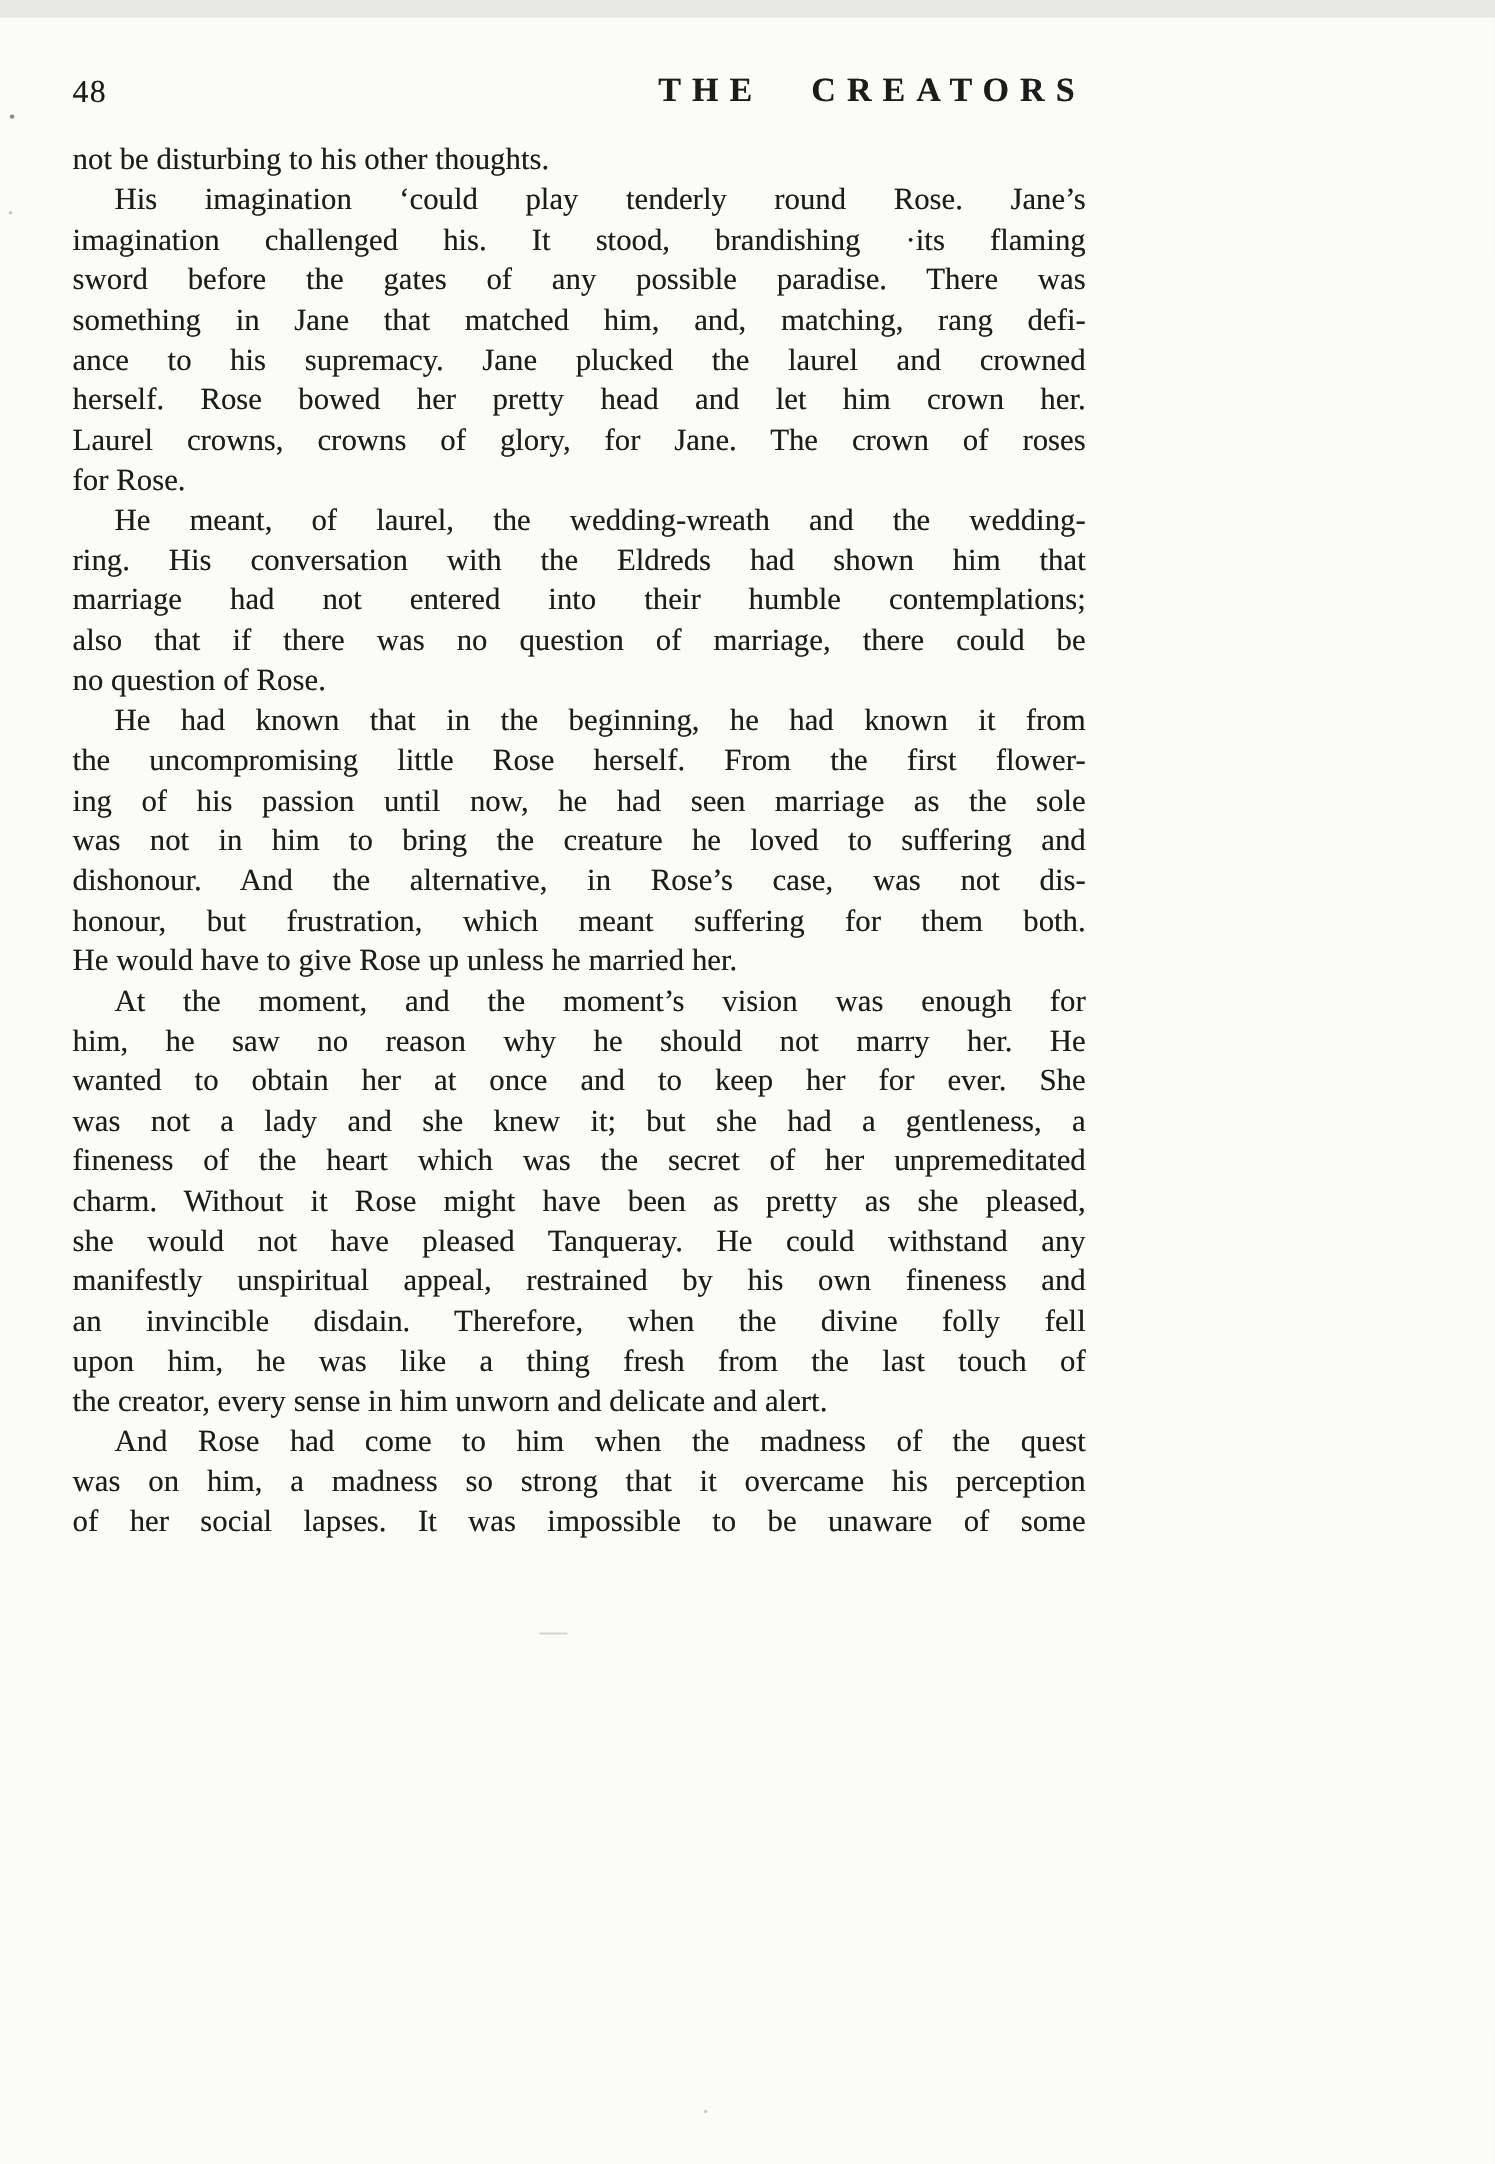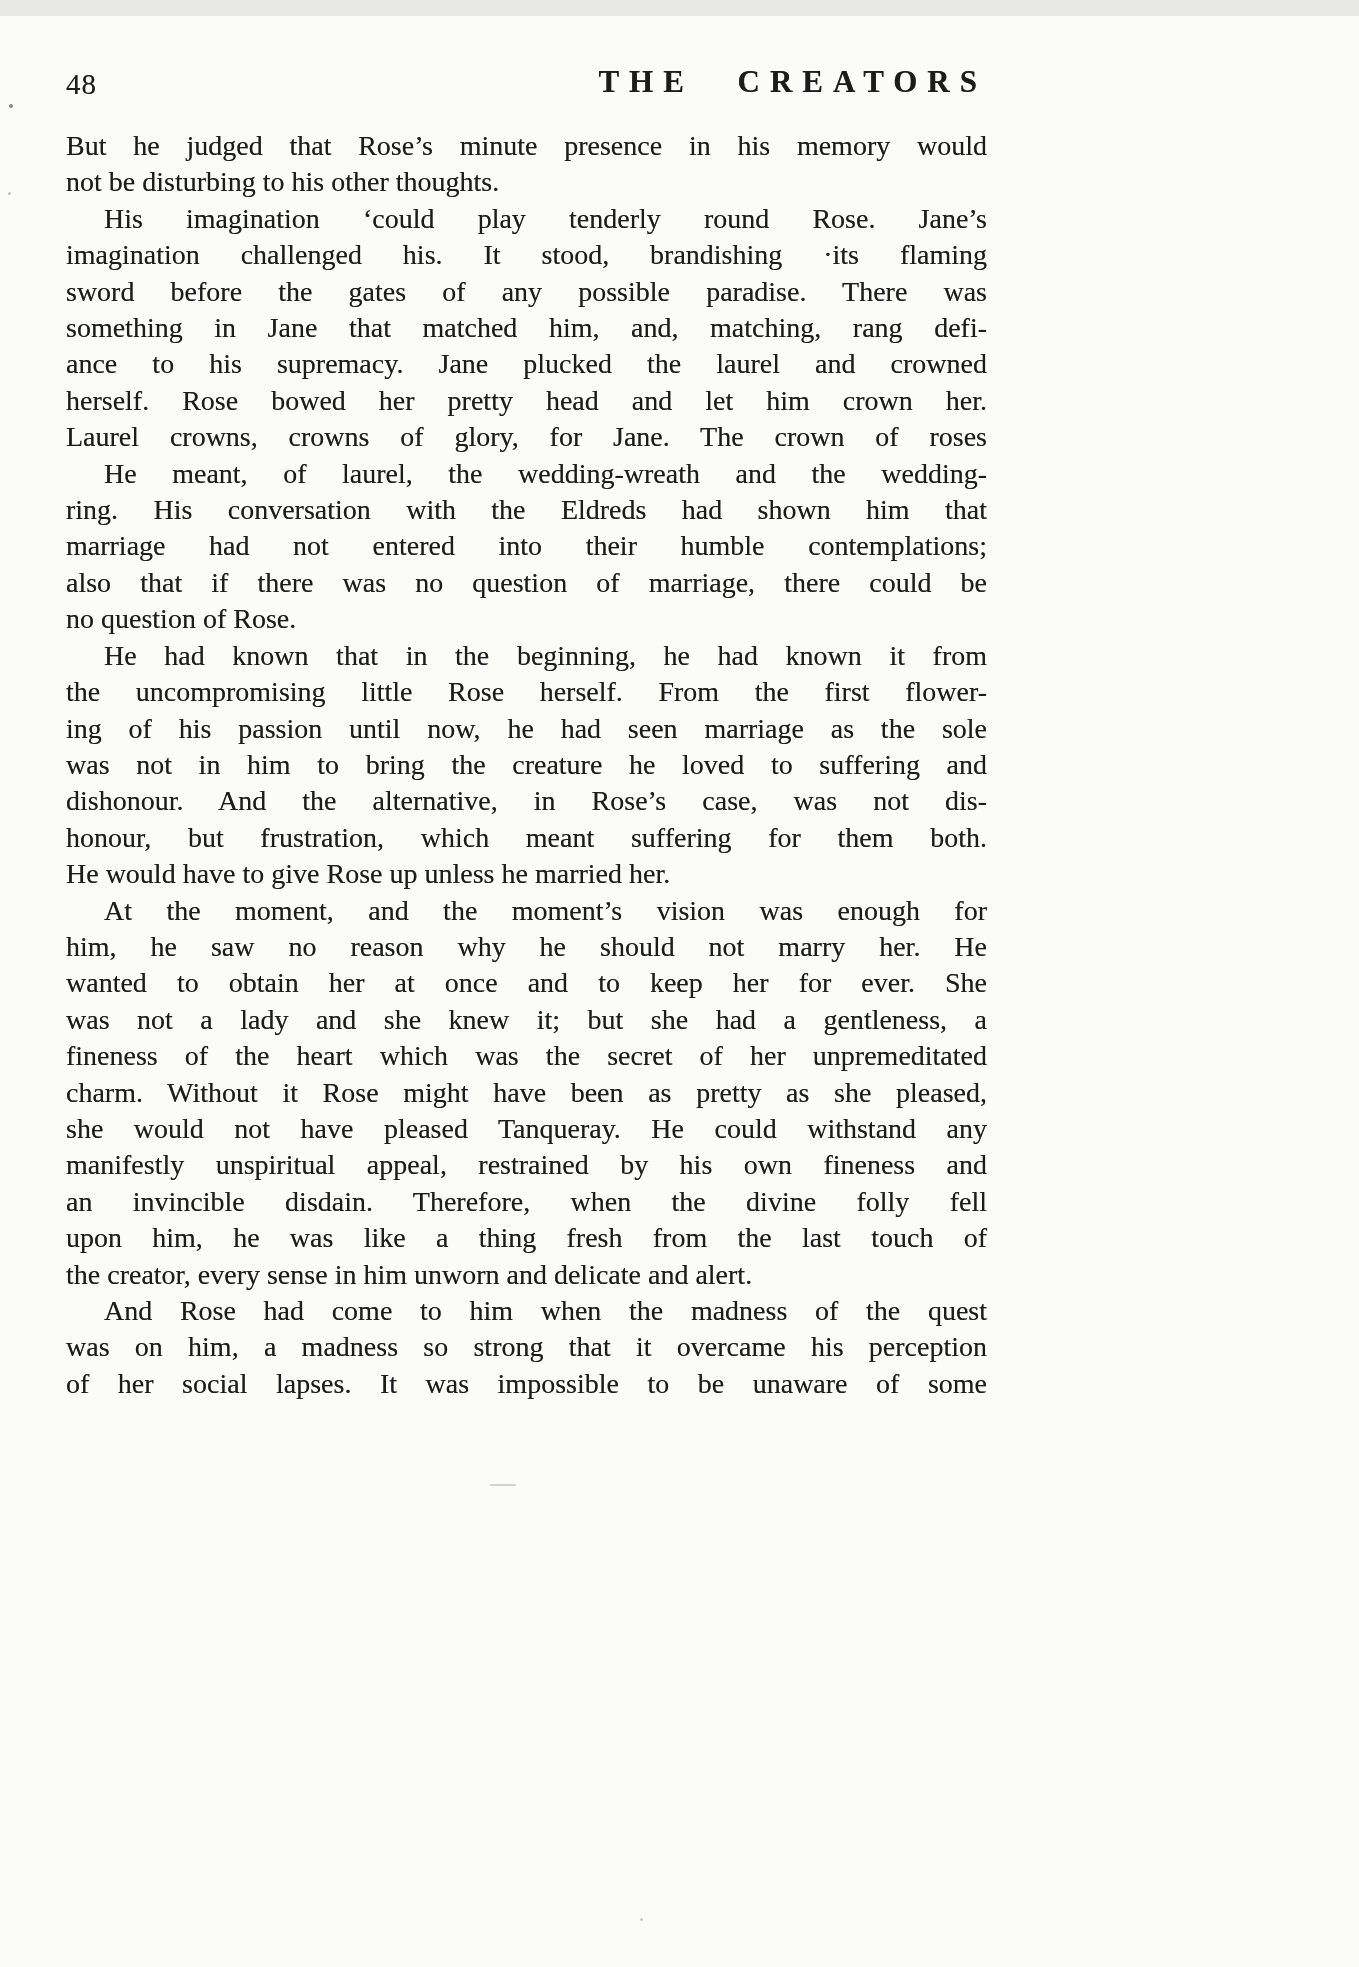--- a/index.html
+++ b/index.html
@@ -66,31 +66,31 @@
 
 <div class="page">
 
   <div class="header">
     <span class="page-number">48</span>
     <div class="running-title">THE CREATORS</div>
   </div>
 
   <div class="body-text">
       <div class="paragraph">
-        <div class="line">But he judged that Rose’s minute presence in his memory would</div>
         <div class="line last-line">not be disturbing to his other thoughts.</div>
       </div>
       <div class="paragraph">
         <div class="line first-line">His imagination ‘could play tenderly round Rose. Jane’s</div>
         <div class="line">imagination challenged his. It stood, brandishing ·its flaming</div>
         <div class="line">sword before the gates of any possible paradise. There was</div>
         <div class="line">something in Jane that matched him, and, matching, rang defi-</div>
         <div class="line">ance to his supremacy. Jane plucked the laurel and crowned</div>
         <div class="line">herself. Rose bowed her pretty head and let him crown her.</div>
         <div class="line">Laurel crowns, crowns of glory, for Jane. The crown of roses</div>
+        <div class="line last-line">for Rose.</div>
       </div>
       <div class="paragraph">
         <div class="line first-line">He meant, of laurel, the wedding-wreath and the wedding-</div>
         <div class="line">ring. His conversation with the Eldreds had shown him that</div>
         <div class="line">marriage had not entered into their humble contemplations;</div>
         <div class="line">also that if there was no question of marriage, there could be</div>
         <div class="line last-line">no question of Rose.</div>
       </div>
       <div class="paragraph">
         <div class="line first-line">He had known that in the beginning, he had known it from</div>

